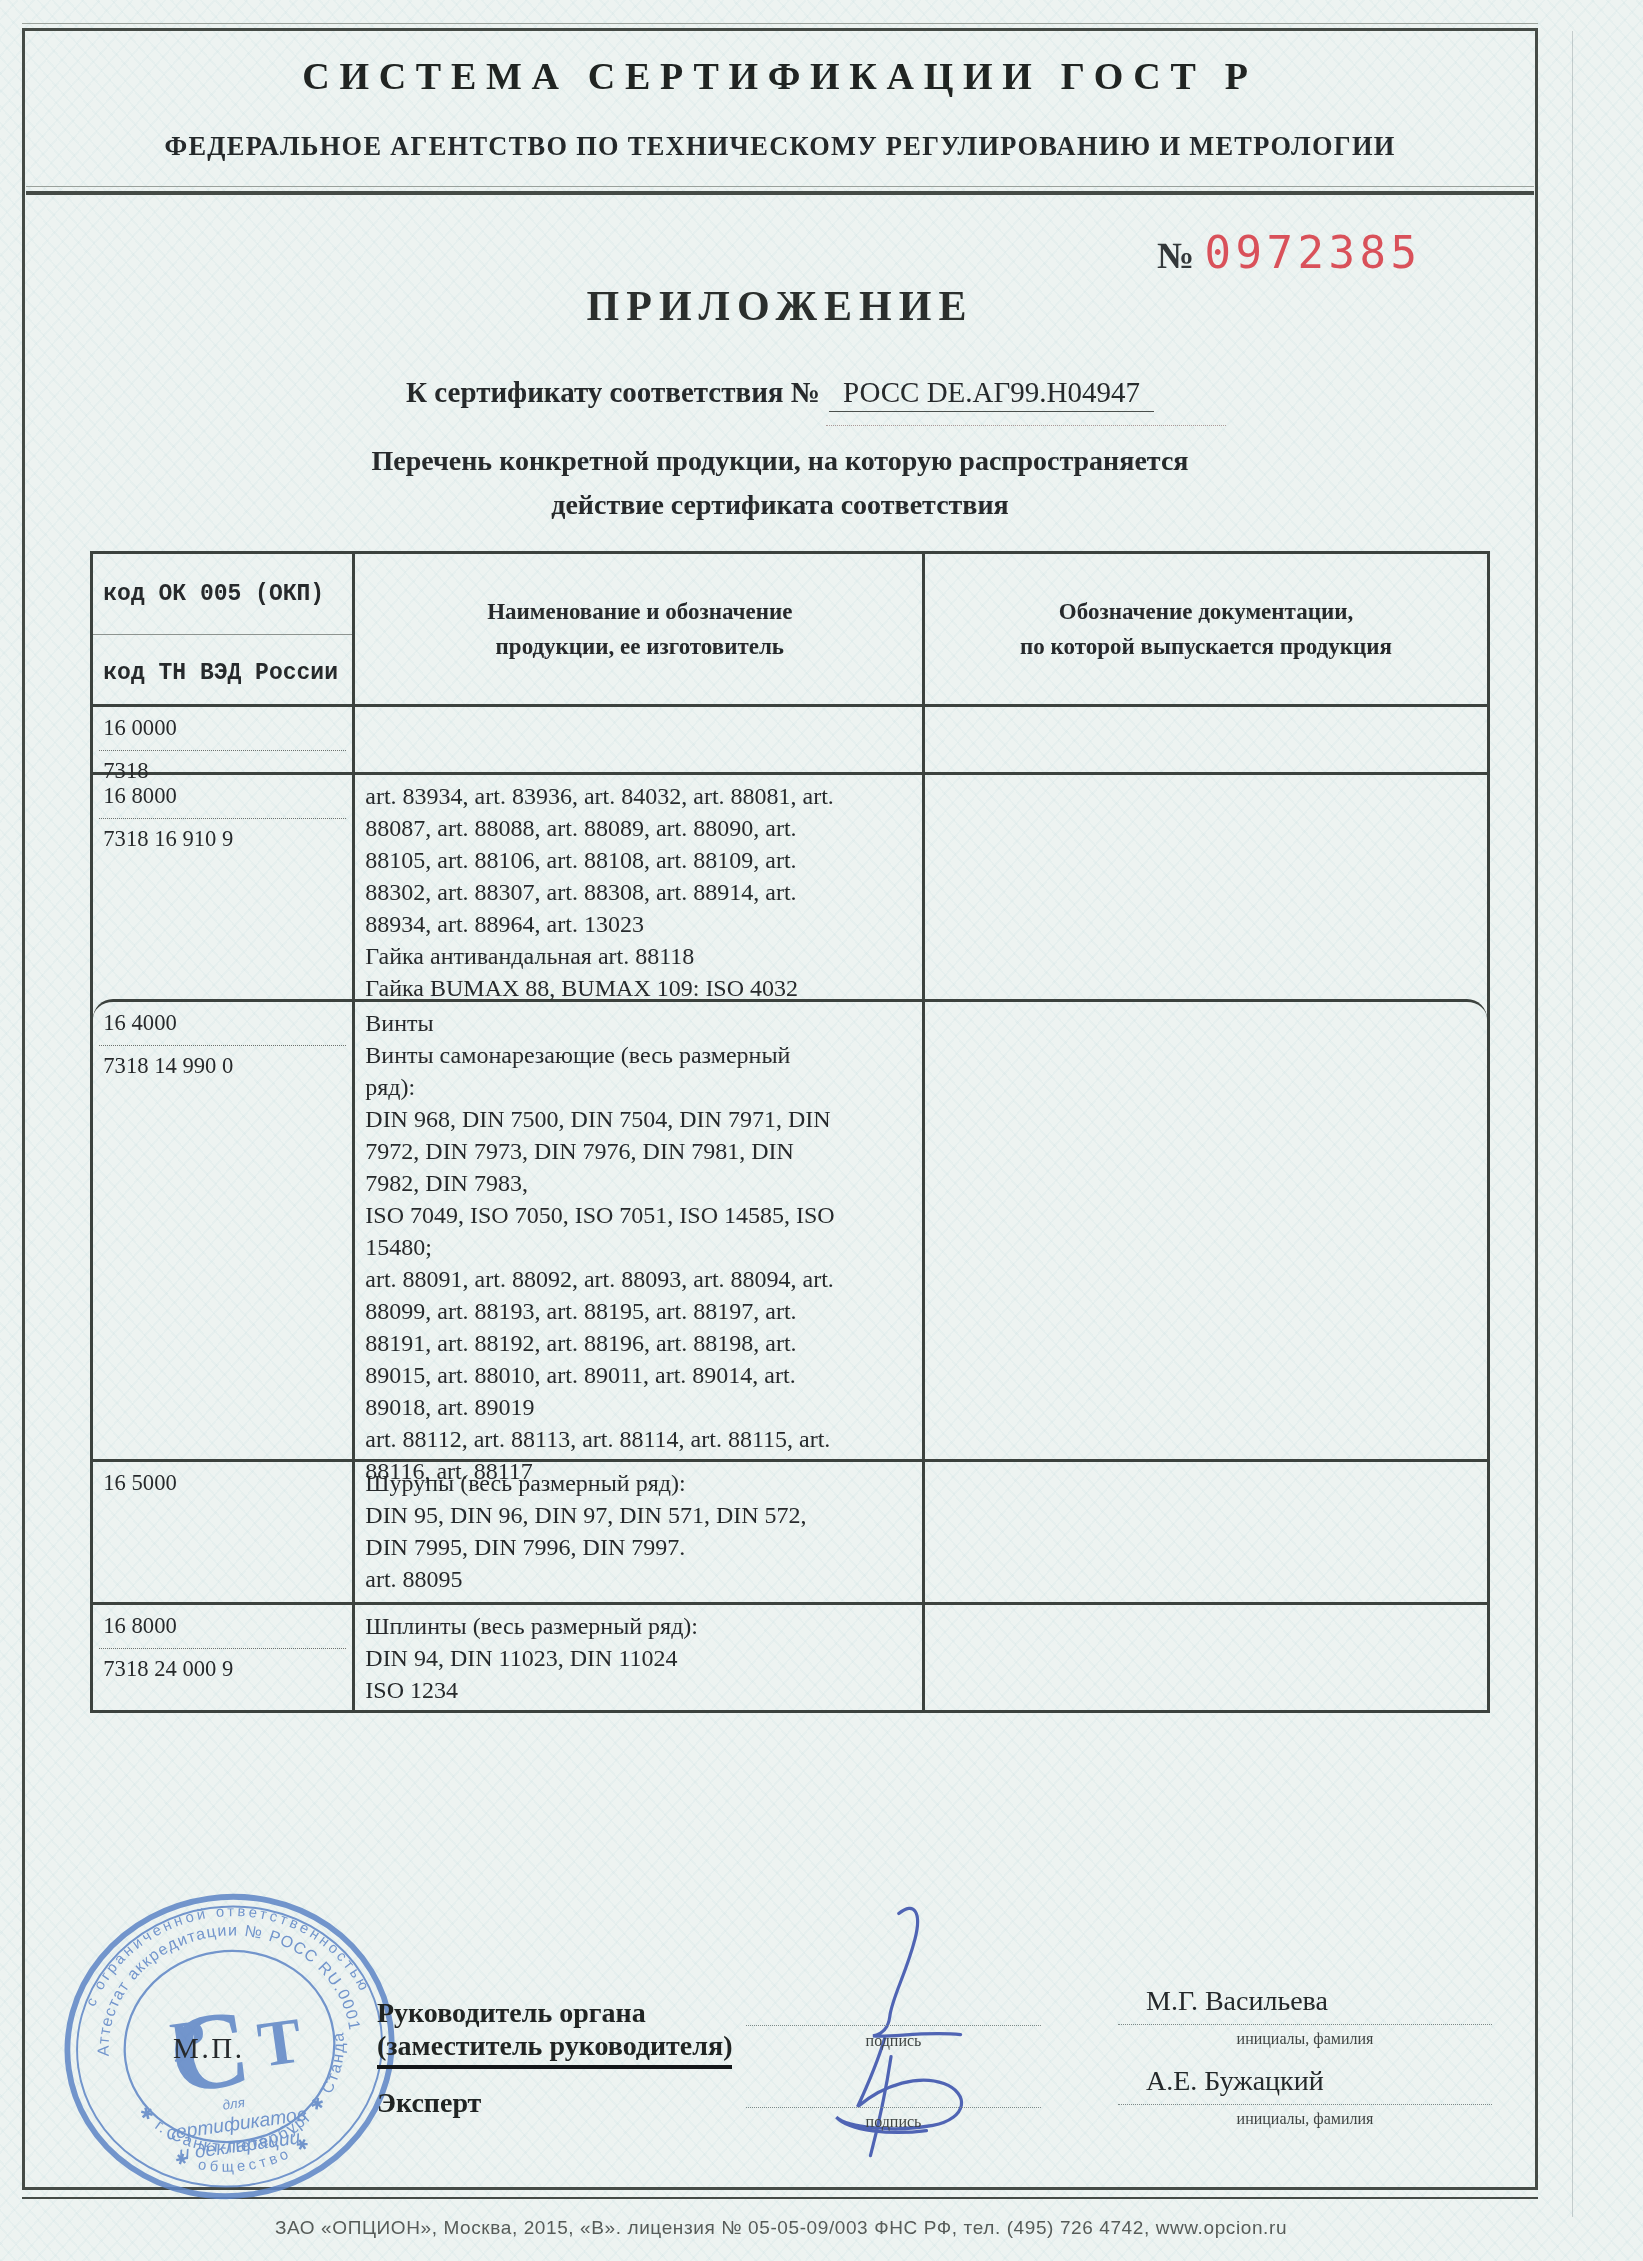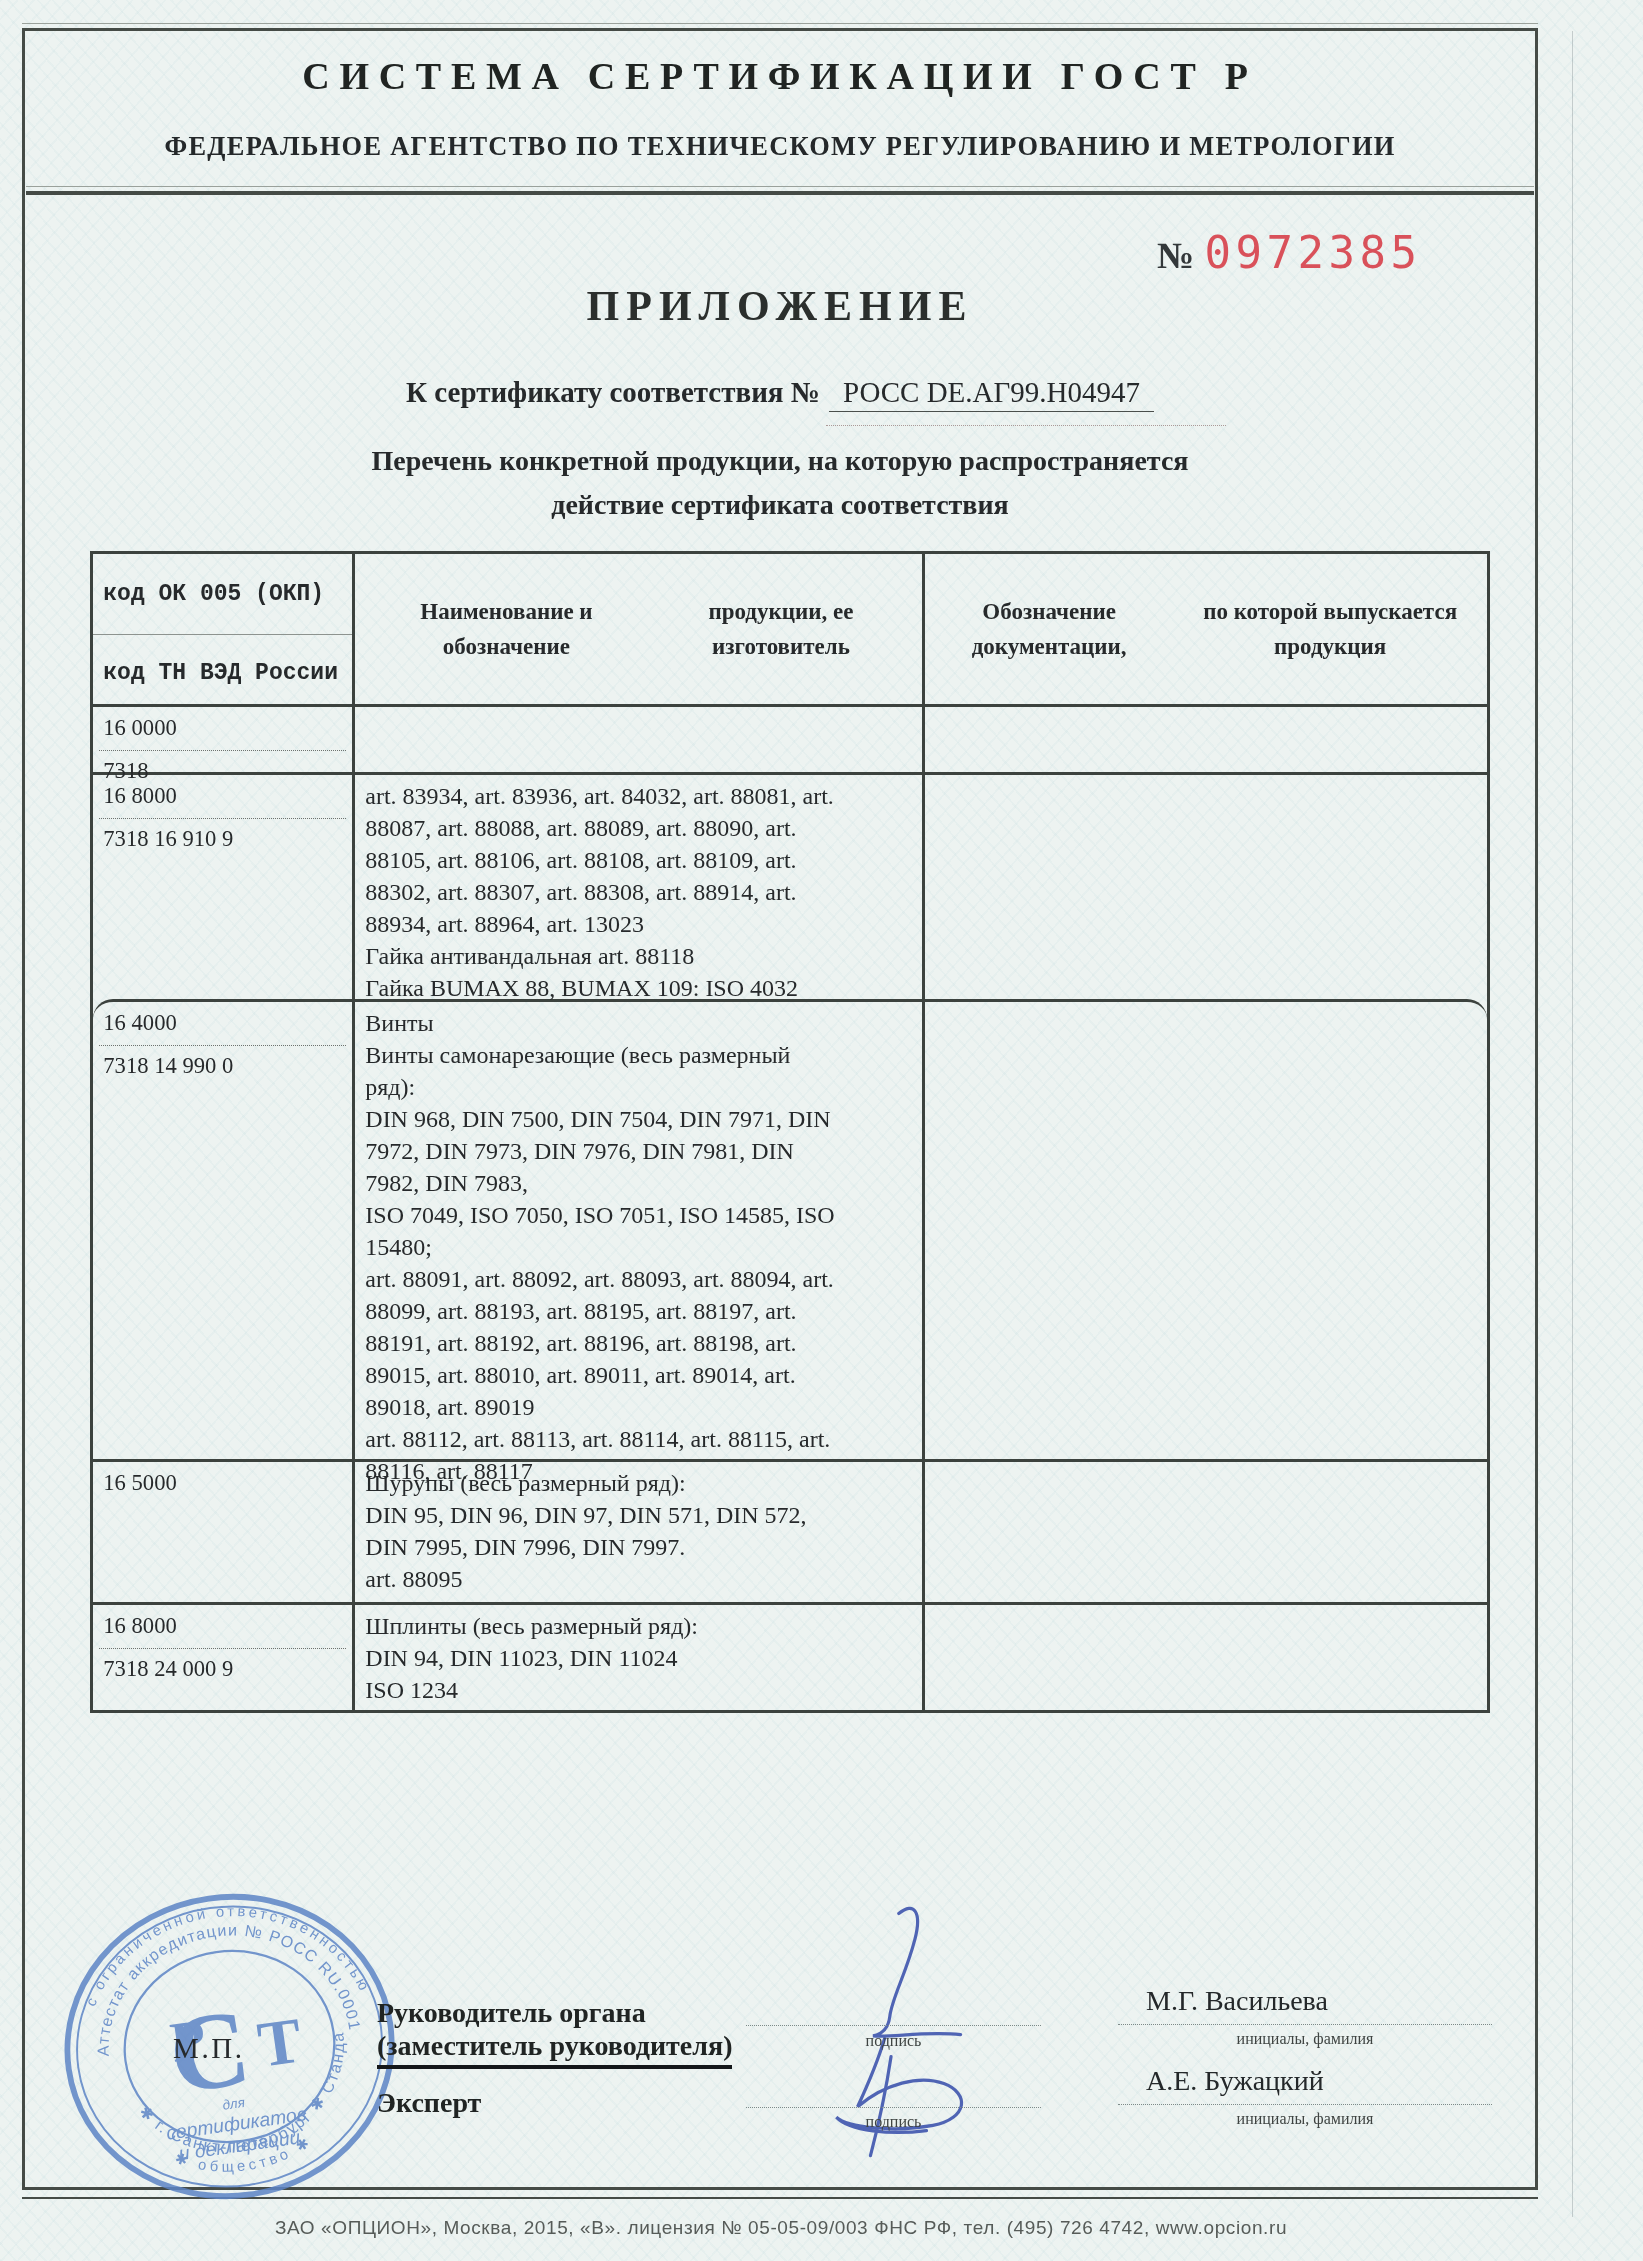--- a/index.html
+++ b/index.html
@@ -40,21 +40,21 @@
   .trow{display:flex;box-sizing:border-box;}
   .trow + .trow{border-top:3.2px solid #3c423e;}
   .c1{width:262px;flex:none;border-right:3.2px solid #3c423e;box-sizing:border-box;padding:6.4px 6.4px 5.2px 10.3px;font-size:22.6px;line-height:30px;}
   .c2{width:570px;flex:none;border-right:3.2px solid #3c423e;box-sizing:border-box;padding:5.2px 7.7px 5.2px 10.3px;font-size:24px;line-height:32px;}
   .c3{flex:1;box-sizing:border-box;}
   .thead{height:150px;}
   .thead .c1{font-weight:bold;font-size:23px;padding:0;font-family:Liberation Mono, monospace;}
   .hc1top{padding:24.5px 6.4px 0 10.3px;height:55px;box-sizing:content-box;}
   .hc1sep{margin:0;border-top:1.9px solid #8d938f;}
   .hc1bot{padding:23px 6.4px 0 10.3px;}
-  .hcell{display:flex;flex-direction:row;align-items:center;justify-content:center;text-align:center;font-weight:bold;font-size:23px;line-height:35px;}
+  .hcell{display:flex;flex-direction:column;align-items:center;justify-content:center;text-align:center;font-weight:bold;font-size:23px;line-height:35px;}
   .r1{height:68px;} .r2{height:227px;} .r3{height:460px;border-radius:20px;} .r4{height:143px;} .r5{height:108px;}
   .dotsep{border-top:1.9px dotted #6e736f;margin:6.4px 0 5.2px -3.9px;}
   .codeline{white-space:nowrap;}
   .pline{white-space:nowrap;}
   
   .role1a{left:377px;top:1997px;font-size:28px;font-weight:bold;color:#202423;}
   .role1b{left:377px;top:2030px;font-size:28px;font-weight:bold;color:#202423;border-bottom:4.5px solid #14171a;padding-bottom:2.6px;}
   .role2{left:377px;top:2087px;font-size:28px;font-weight:bold;color:#202423;}
   .sigline{width:295px;height:0;border-top:1.3px dotted #7d8a88;}
   .sigline-a{left:746px;top:2025px;}

